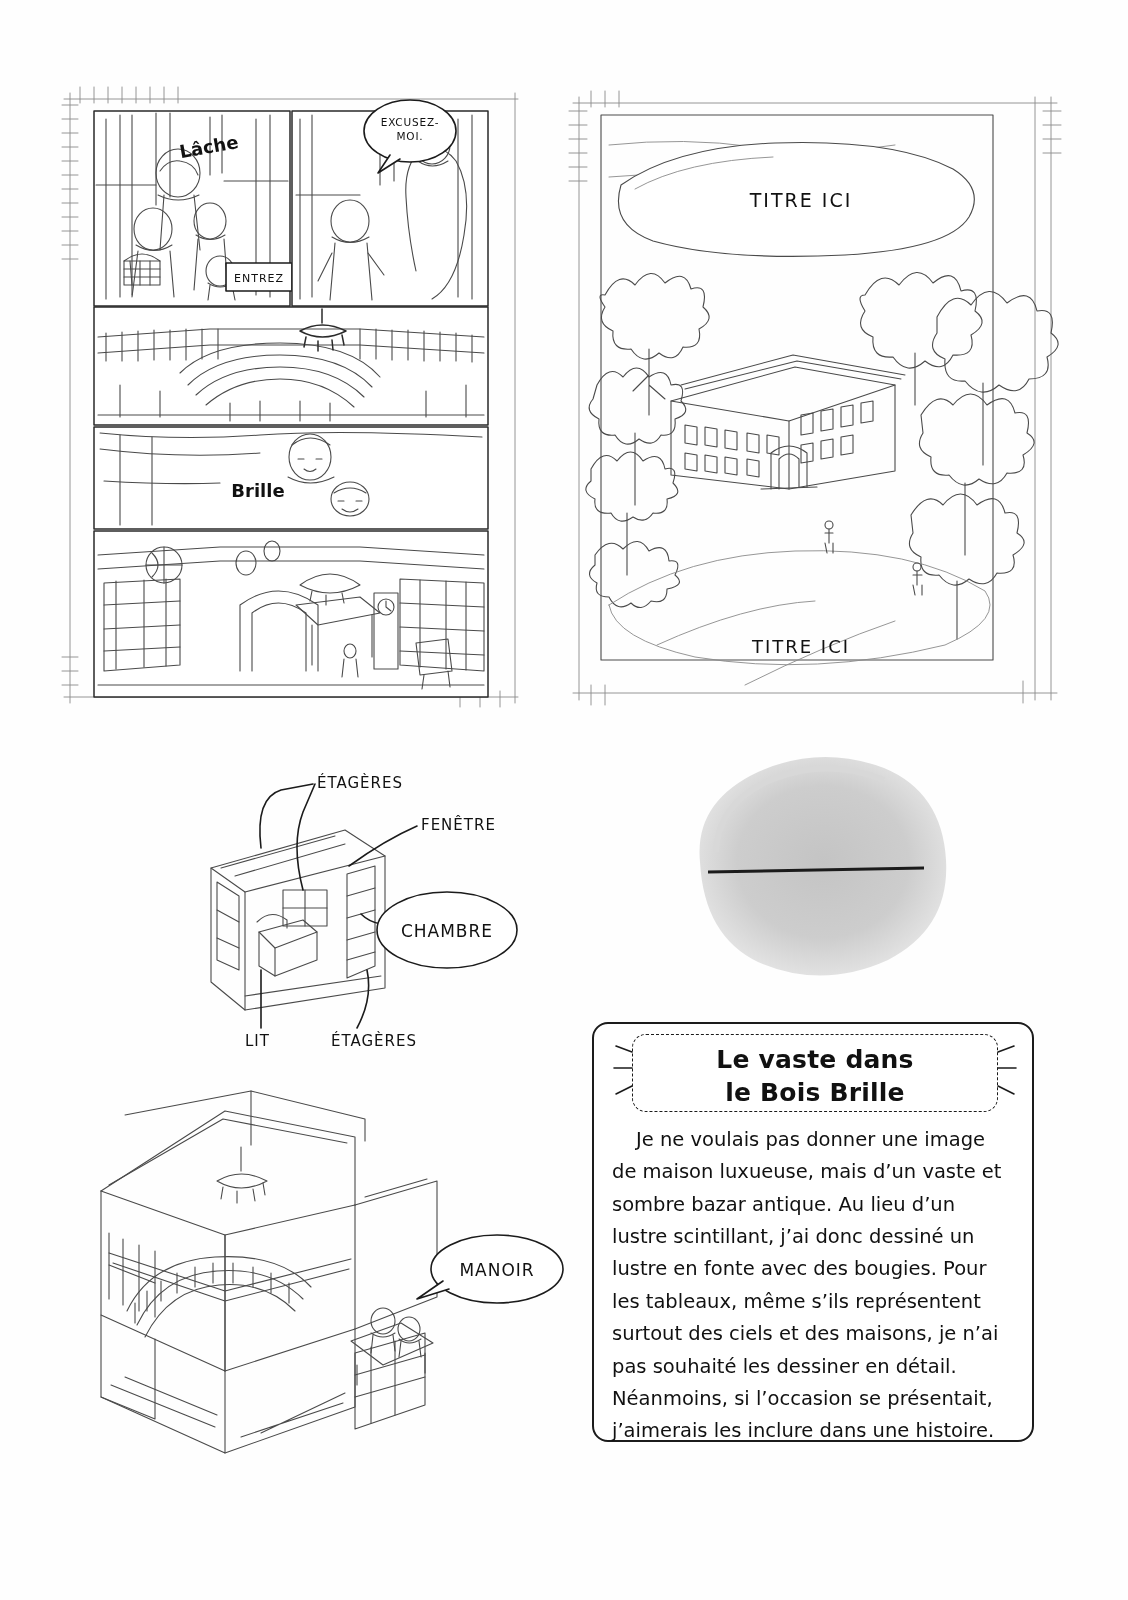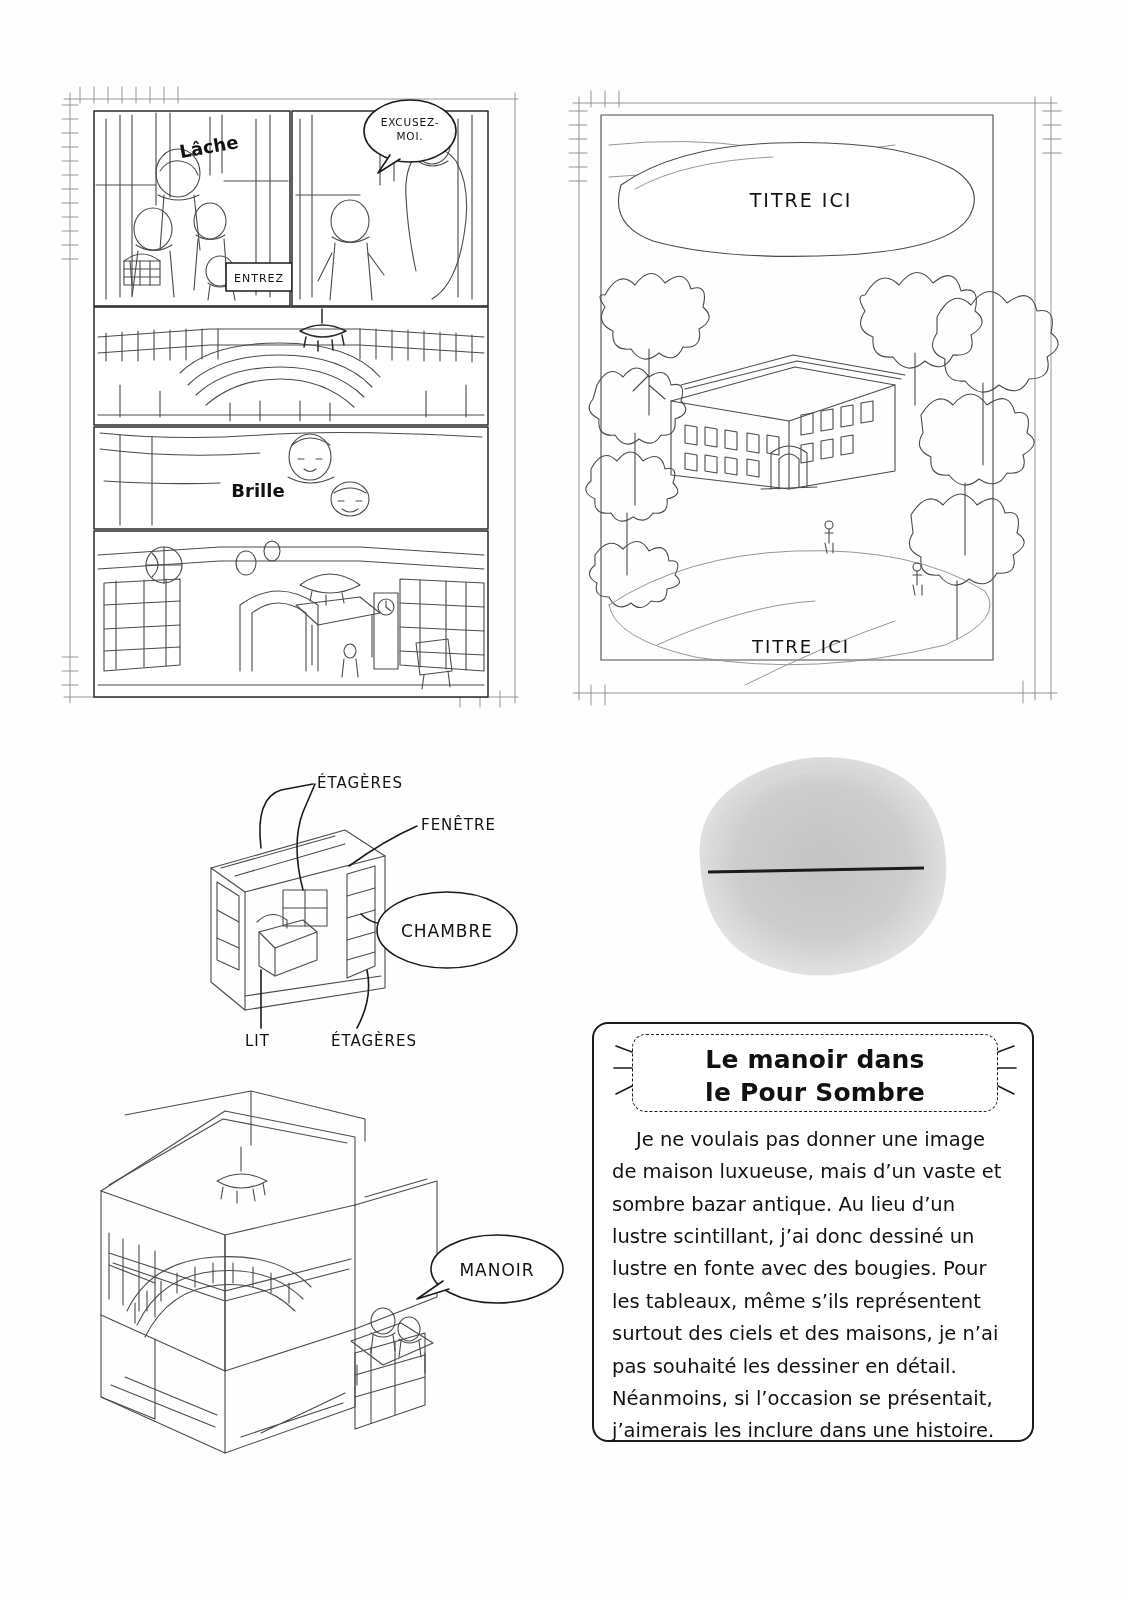--- a/index.html
+++ b/index.html
@@ -525,22 +525,22 @@
       <path d="M176 352 L278 318 M196 348 L280 308"></path>
     </g>
 
     <ellipse cx="432" cy="184" rx="66" ry="34" class="ink fill-white"></ellipse>
     <path d="M378 196 L352 214 L384 204" class="ink fill-white"></path>
     <text x="432" y="191" font-size="17" fill="#111" text-anchor="middle" letter-spacing="1">MANOIR</text>
   </svg>
 
   <div id="note-box">
     <div id="note-title-plate">
-      <div class="note-title">Le manoir dans</div>
-      <div class="note-title" style="margin-top:0">le Pour Sombre</div>
+      <div class="note-title">Le vaste dans</div>
+      <div class="note-title" style="margin-top:0">le Bois Brille</div>
     </div>
 
     <svg style="position:absolute;left:0;top:0;width:442px;height:420px;pointer-events:none" viewBox="0 0 442 420">
       <path d="M38 28 L22 22 M38 44 L20 44 M38 62 L22 70" class="ink"></path>
       <path d="M404 28 L420 22 M404 44 L422 44 M404 62 L420 70" class="ink"></path>
     </svg>
     <div id="note-body">Je ne voulais pas donner une image de maison luxueuse, mais d’un vaste et sombre bazar antique. Au lieu d’un lustre scintillant, j’ai donc dessiné un lustre en fonte avec des bougies. Pour les tableaux, même s’ils représentent surtout des ciels et des maisons, je n’ai pas souhaité les dessiner en détail. Néanmoins, si l’occasion se présentait, j’aimerais les inclure dans une histoire.</div>
   </div>
 
 </div>

